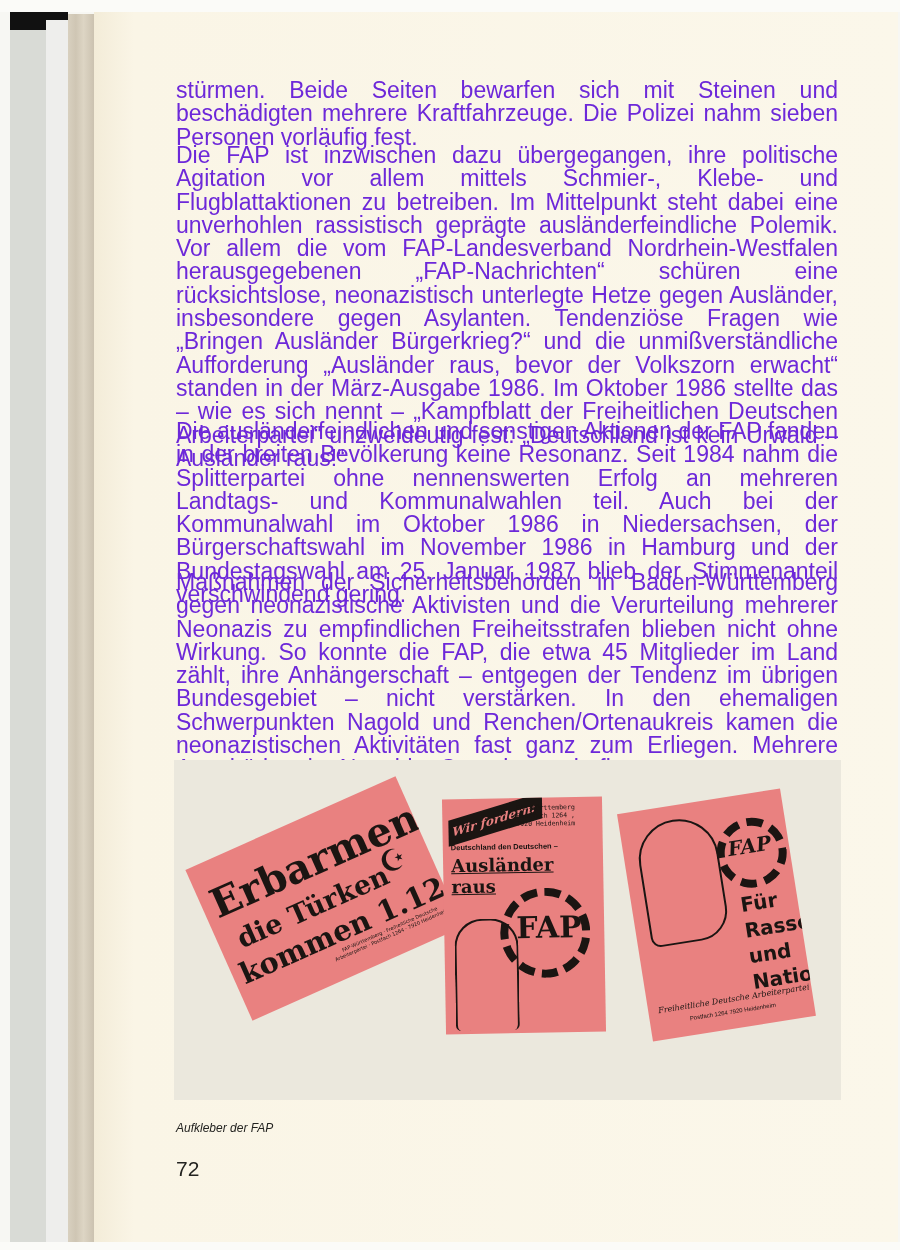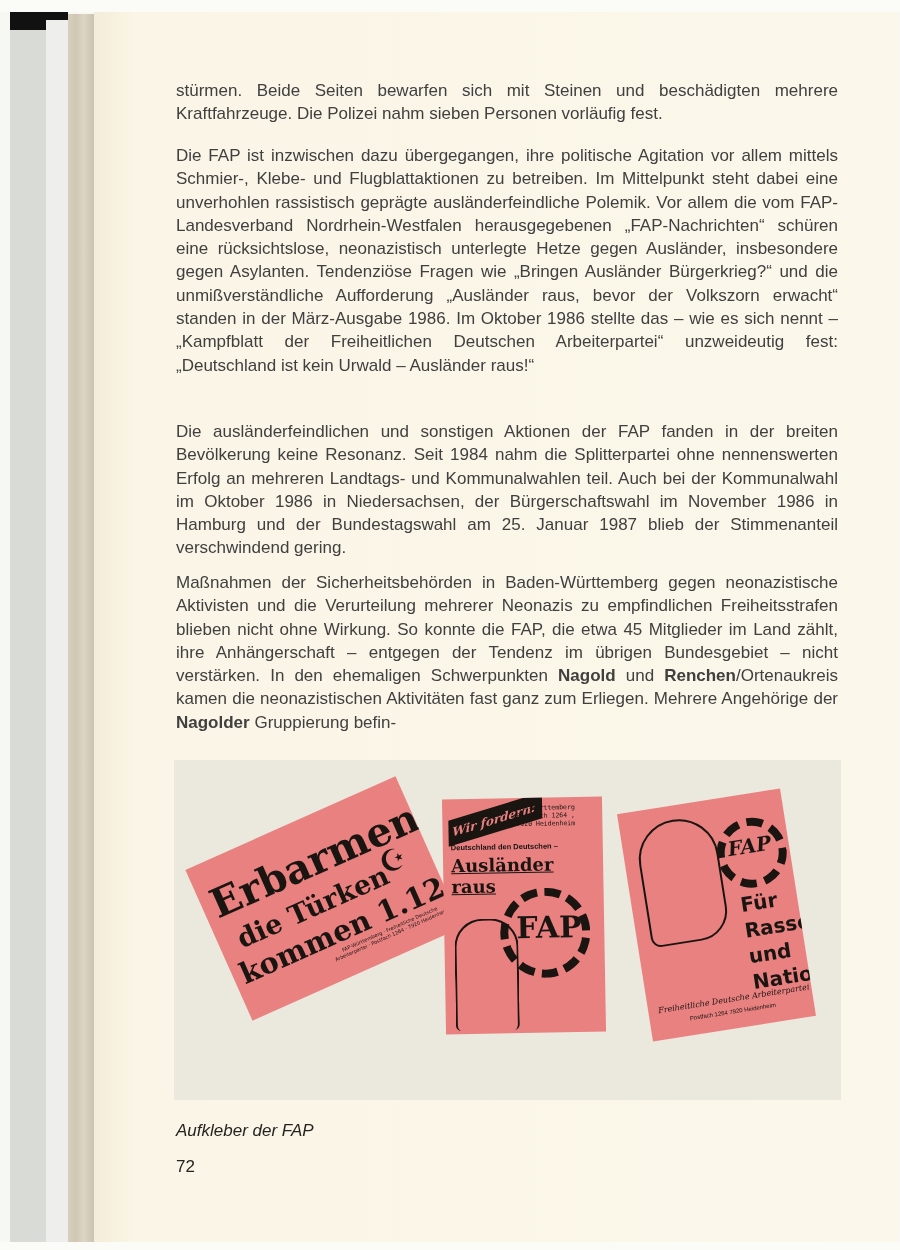--- a/index.html
+++ b/index.html
@@ -14,24 +14,24 @@
   .binding-white { position:absolute; left:46px; top:20px; width:22px; height:1222px; background:#eeeeec; }
   .binding-edge { position:absolute; left:68px; top:14px; width:26px; height:1228px;
     background:linear-gradient(90deg,#d8d0bf 0%,#cfc6b4 30%,#ddd5c4 60%,#cbc2b0 100%); }
   .page {
     position:absolute; left:94px; top:12px; width:804px; height:1230px;
     background:#faf5e6;
     background-image:linear-gradient(90deg,#f3ecd8 0,#faf5e6 40px,#fbf7ea 100%);
   }
   .text {
     position:absolute; left:176px; width:662px;
-    font-size:17px; line-height:23.3px; color:#404040;
+    font-size:23px; line-height:23.3px; color:#6d28d9;
     text-align:justify; text-align-last:left;
   }
-  .text b { font-weight:bold; }
+  .text b { font-weight:normal; }
   .p1 { top:79px; }
   .p2 { top:144px; }
   .p3 { top:420px; }
   .p4 { top:571px; }
   .figure {
     position:absolute; left:174px; top:760px; width:667px; height:340px;
     background:#ebe8dd;
   }
   .sticker { position:absolute; background:#e98180; color:#1b1512; overflow:hidden; }
   .s1 { left:35px; top:56px; width:230px; height:165px; transform:rotate(-24deg); }
@@ -51,22 +51,22 @@
   .gear { position:absolute; border-radius:50%; border:8px dashed #1b1512; }
   .s2 .gear { left:56px; top:90px; width:74px; height:74px; }
   .s2 .fap { position:absolute; left:72px; top:112px; font-family:"DejaVu Serif",serif; font-weight:bold; font-size:30px; }
   .s2 .man { position:absolute; left:10px; top:120px; width:60px; height:110px; border:2px solid #1b1512; border-radius:28px 28px 6px 6px; border-bottom:none; }
   .s3 .gear { left:92px; top:24px; width:54px; height:54px; }
   .s3 .fap { position:absolute; left:104px; top:40px; font-family:"DejaVu Serif",serif; font-weight:bold; font-style:italic; font-size:20px; }
   .s3 .words { position:absolute; left:108px; top:96px; font-family:"DejaVu Sans",sans-serif; font-weight:bold; font-size:20px; line-height:26px; }
   .s3 .woman { position:absolute; left:14px; top:14px; width:76px; height:120px; border:2px solid #1b1512; border-radius:40px 40px 30px 10px; }
   .s3 .foot { position:absolute; left:10px; top:196px; font-family:"DejaVu Serif",serif; font-style:italic; font-size:8px; }
   .s3 .foot2 { position:absolute; left:40px; top:210px; font-size:6px; }
-  .caption { position:absolute; left:176px; top:1121px; font-size:17px; font-style:italic; color:#232320; }
-  .pageno { position:absolute; left:176px; top:1157px; font-size:17px; color:#232320; }
+  .caption { position:absolute; left:176px; top:1121px; font-size:12px; font-style:italic; color:#232320; }
+  .pageno { position:absolute; left:176px; top:1157px; font-size:21px; color:#232320; }
   .scan-bottom { position:absolute; left:0; top:1242px; width:900px; height:8px; background:#fbfbf8; }
 </style>
 </head>
 <body>
 
 <div class="scan-top"></div>
 <div class="binding-dark"></div>
 <div class="binding-gray"></div>
 <div class="binding-white"></div>
 <div class="binding-edge"></div>

